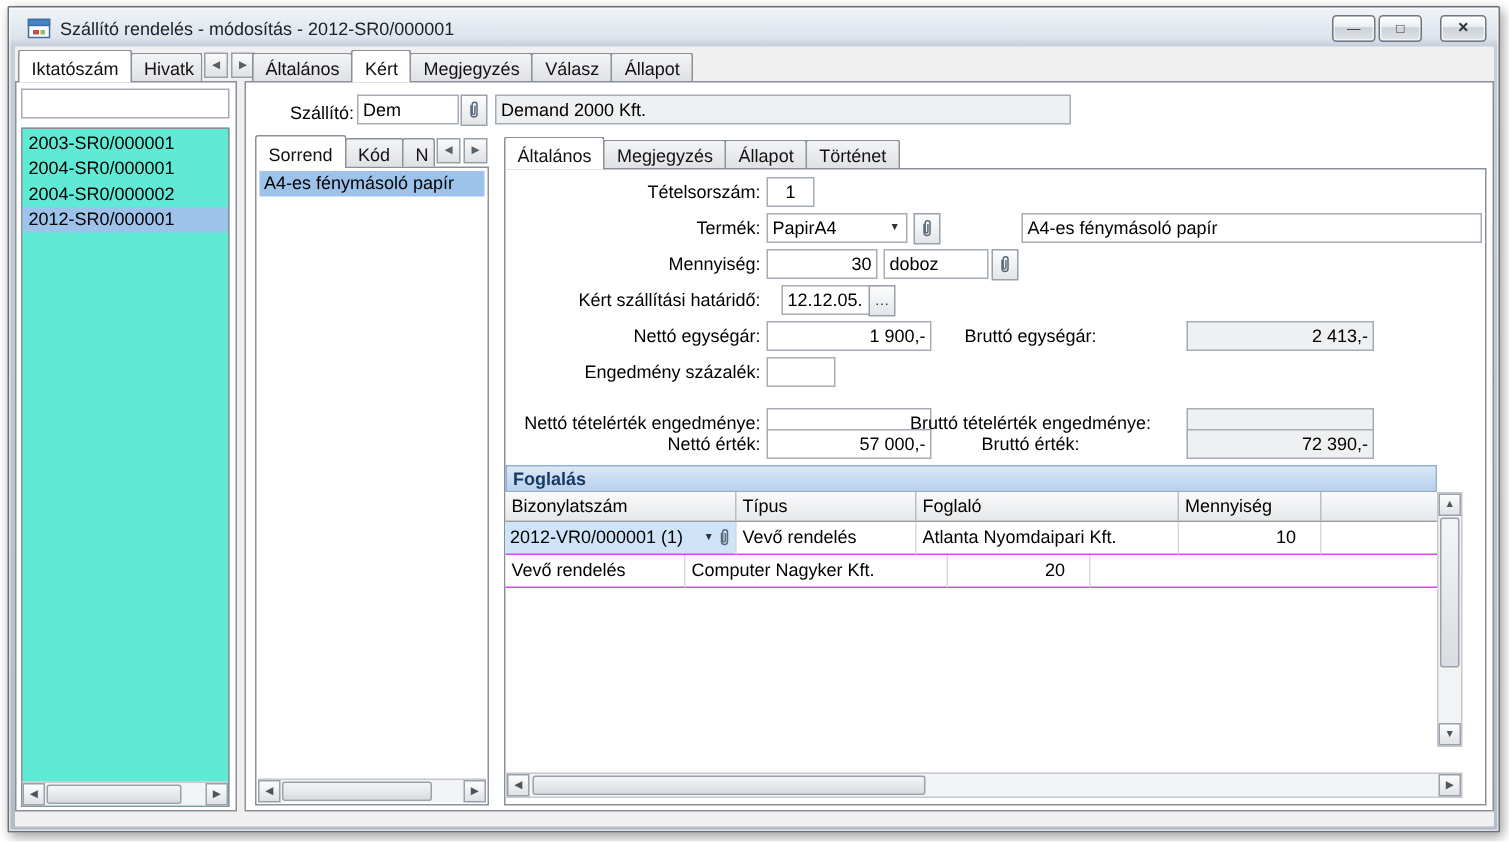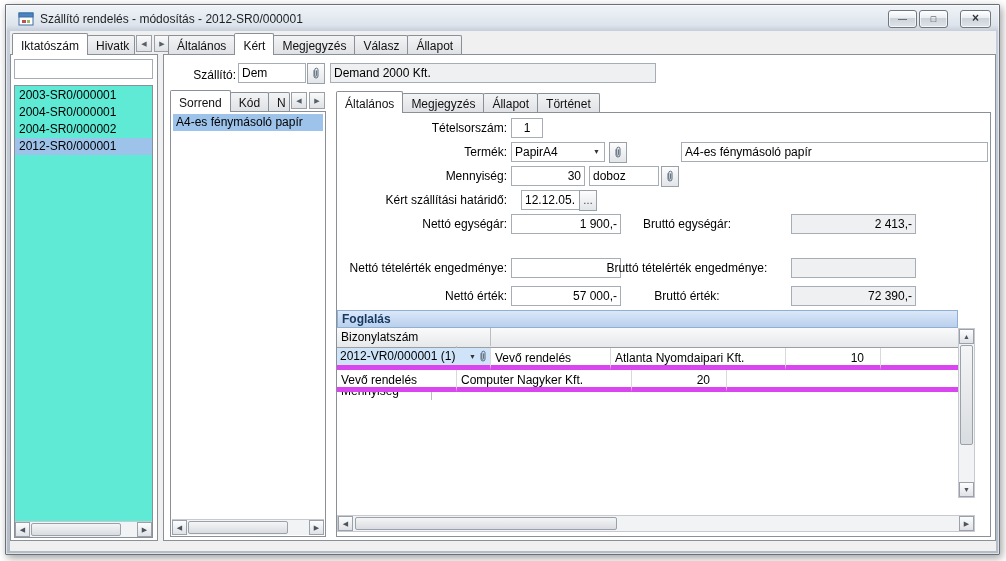--- a/index.html
+++ b/index.html
@@ -61,57 +61,57 @@
   .lp-item   { height:17px; line-height:17px; padding:0 4px; white-space:nowrap; overflow:hidden; }
   .lp-item.selected { background:#9dc3ea; }
 
   
   #main-tabs { left:158px; top:2px; }
   #main-box  { left:153px; top:23px; width:833px; height:487px; }
 
   #sup-label { left:6px; top:10px; width:66px; text-align:right; }
   #sup-code  { left:74px; top:8px; width:68px; }
   #sup-clip  { left:143px; top:8px; }
-  #sup-name  { left:166px; top:8px; width:326px; }
+  #sup-name  { left:166px; top:8px; width:384px; }
 
   #mid-tabs { left:6px; top:35px; }
   #mid-box  { left:6px; top:56px; width:156px; height:426px; }
   .mid-item { position:absolute; left:2px; right:2px; top:2px; height:17px; line-height:17px; padding:0 3px;
     background:#9dc3ea; white-space:nowrap; overflow:hidden; }
 
   #right-tabs { left:172px; top:36px; }
   #rpanel { left:172px; top:57px; width:655px; height:425px; }
 
   .frow { position:absolute; left:0; right:2px; height:20px; }
   #row1{top:5px}#row2{top:29px}#row3{top:53px}#row4{top:77px}
-  #row5{top:101px}#row6{top:125px}#row7{top:145px}#row8{top:173px}
+  #row5{top:101px}#row6{top:125px}#row7{top:159px}#row8{top:173px}
 
   #f-sorszam { left:174px; width:32px; }
   #f-termek { left:174px; width:94px; }
   #f-termek-clip { left:272px; top:0; }
   #f-termeknev { left:344px; width:307px; }
   #f-menny { left:174px; width:74px; }
   #f-doboz { left:252px; width:70px; }
   #f-doboz-clip { left:324px; top:0; }
   #f-datum { left:184px; width:66px; }
   #f-datum-btn { left:242px; top:0; }
   #f-nettoegys,#f-nettoeng,#f-nettoert { left:174px; width:110px; }
   #f-bruttoegys,#f-bruttoeng,#f-bruttoert { left:454px; width:125px; }
   #f-engedmeny { left:174px; width:46px; }
 
   
   #resv-bar { position:absolute; left:0; top:197px; width:621px; height:18px;
     background:linear-gradient(#dbe8f9,#b9d0ec); border:1px solid #8fafd4;
     font-weight:bold; color:#173a63; line-height:16px; padding:0 4px; }
   #resv-head { position:absolute; left:0; top:215px; width:621px; height:20px; display:flex;
-    background:linear-gradient(#fafafb,#e6e8ea); border-bottom:1px solid #9b9fa5;flex-direction:column; }
+    background:linear-gradient(#fafafb,#e6e8ea); border-bottom:1px solid #9b9fa5; }
   .rh { flex:0 0 auto; padding:2px 4px; border-right:1px solid #b9bec4; white-space:nowrap; overflow:hidden; }
   .rrow { position:absolute; left:0; width:621px; height:22px; display:flex; background:#fff; }
   #resv-r0 { top:235px; } #resv-r1 { top:257px; }
-  .rc { flex:0 0 auto; padding:3px 4px; border-right:1px solid #d9d9d9; border-bottom:5px solid #d946ef;
+  .rc { flex:0 0 auto; padding:3px 4px; border-right:1px solid #d9d9d9; border-bottom:1px solid #d946ef;
     line-height:15px; white-space:nowrap; overflow:hidden; }
   .c0{width:154px}.c1{width:120px}.c2{width:175px}.c3{width:95px}.c4{flex:1 1 auto; border-right:none;}
   .rc.num{ padding-right:16px; }
   .rc.sel { background:#cfe4f8; display:flex; align-items:center; padding:0 2px 0 3px; }
   .rc.sel .cb-text { flex:1; white-space:nowrap; overflow:hidden; }
   .rc.sel .cb-arrow { font-size:7px; color:#333; margin:0 2px; }
 
   
   .sb { position:absolute; background:#f2f3f4; border:1px solid #c6cad0; }
   .sb-btn { position:absolute; background:linear-gradient(#fdfdfd,#dfe2e6); border:1px solid #9ba1a9;
@@ -247,20 +247,24 @@
           <span class="mini-btn" id="f-datum-btn">…</span>
         </div>
 
         <div class="frow" id="row5">
           <span class="fl">Nettó egységár:</span>
           <input class="tb num" id="f-nettoegys" value="1 900,-" style="">
           <span class="fl2">Bruttó egységár:</span>
           <div class="tb ro num" id="f-bruttoegys">2 413,-</div>
         </div>
 
+        <div class="frow" id="row6">
+          <span class="fl">Engedmény százalék:</span>
+          <input class="tb num" id="f-engedmeny" value="" style="">
+        </div>
 
         <div class="frow" id="row7">
           <span class="fl">Nettó tételérték engedménye:</span>
           <input class="tb num" id="f-nettoeng" value="" style="">
           <span class="fl2">Bruttó tételérték engedménye:</span>
           <div class="tb ro num" id="f-bruttoeng"></div>
         </div>
 
         <div class="frow" id="row8">
           <span class="fl">Nettó érték:</span>

